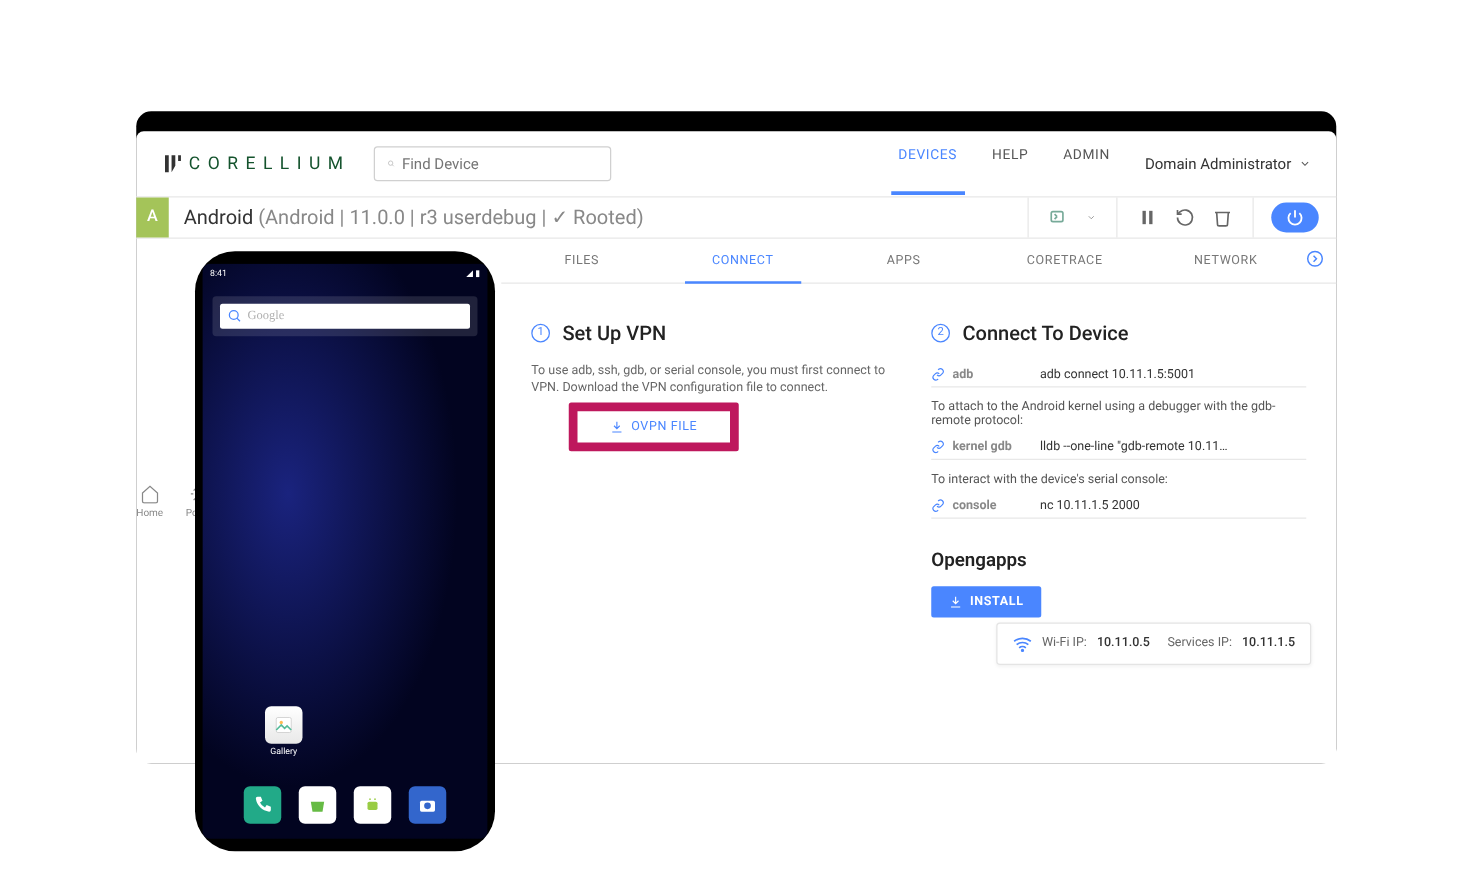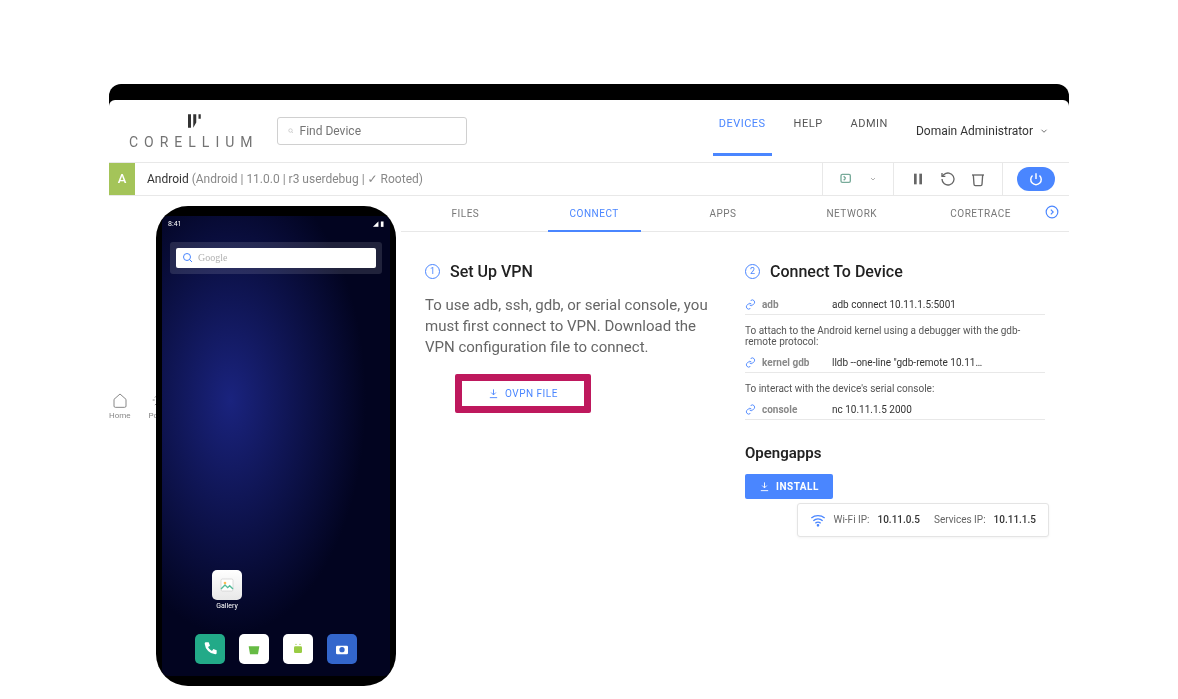--- a/index.html
+++ b/index.html
@@ -2,35 +2,35 @@
 <html><head>
 <meta charset="utf-8">
 <style>
 * { margin: 0; padding: 0; box-sizing: border-box; font-family: -apple-system, BlinkMacSystemFont, "Segoe UI", Roboto, sans-serif; }
 body { background: #fff; display: flex; justify-content: center; align-items: center; min-height: 699px; }
 .browser-frame { width: 960px; background: #000; border-radius: 12px; padding: 16px 0 0 0; position: relative; }
 .app-window { background: #fff; border-radius: 6px 6px 0 0; overflow: visible; }
 
 
 .header { display: flex; align-items: center; padding: 12px 20px; border-bottom: 1px solid #e8e8e8; }
-.logo { display: flex; align-items: center; gap: 4px; font-weight: 400; letter-spacing: 6px; font-size: 14px; color: #737373; flex-direction: column; }
+.logo { display: flex; align-items: center; gap: 4px; font-weight: 400; letter-spacing: 6px; font-size: 14px; color: #14532d; }
 .logo-mark { width: 18px; height: 18px; }
 .search-box { margin-left: 18px; display: flex; align-items: center; border: 1px solid #d0d0d0; border-radius: 3px; padding: 6px 10px; width: 190px; }
 .search-box svg { width: 14px; height: 14px; margin-right: 6px; }
 .search-box input { border: none; outline: none; font-size: 12px; color: #888; flex: 1; }
 .nav { margin-left: auto; display: flex; gap: 28px; }
 .nav-item { font-size: 11px; letter-spacing: 0.5px; color: #555; cursor: pointer; padding-bottom: 14px; position: relative; }
 .nav-item.active { color: #4a86ff; }
 .nav-item.active::after { content: ''; position: absolute; bottom: -12px; left: -6px; right: -6px; height: 3px; background: #4a86ff; }
 .user-menu { margin-left: 28px; display: flex; align-items: center; gap: 6px; font-size: 12px; color: #333; cursor: pointer; }
 
 
 .subheader { display: flex; align-items: center; border-bottom: 1px solid #e8e8e8; }
 .device-badge { width: 26px; height: 32px; background: #a4c459; color: #fff; display: flex; align-items: center; justify-content: center; font-size: 13px; font-weight: 500; }
-.device-title { margin-left: 12px; font-size: 12px; color: #333; }
+.device-title { margin-left: 12px; font-size: 16px; color: #333; }
 .device-title .meta { color: #888; }
 .device-actions { margin-left: auto; display: flex; align-items: center; }
 .action-group { display: flex; align-items: center; gap: 14px; padding: 0 16px; border-left: 1px solid #e8e8e8; height: 32px; }
 .icon-btn { width: 16px; height: 16px; cursor: pointer; color: #666; }
 .power-btn { background: #4a86ff; border-radius: 16px; padding: 5px 12px; display: flex; align-items: center; cursor: pointer; margin: 0 14px; }
 .power-btn svg { width: 14px; height: 14px; }
 
 
 .body { display: flex; min-height: 420px; }
 .left-sidebar { width: 42px; display: flex; align-items: center; gap: 18px; }
@@ -58,21 +58,21 @@
 .tabs { display: flex; border-bottom: 1px solid #e8e8e8; align-items: center; }
 .tab { flex: 1; text-align: center; font-size: 10px; letter-spacing: 0.5px; color: #777; padding: 12px 0; cursor: pointer; position: relative; }
 .tab.active { color: #4a86ff; }
 .tab.active::after { content: ''; position: absolute; bottom: -1px; left: 18px; right: 18px; height: 2px; background: #4a86ff; }
 .tab-more { width: 24px; text-align: center; color: #4a86ff; cursor: pointer; padding-right: 12px; }
 
 .panel-content { display: flex; padding: 30px 24px 50px 24px; gap: 20px; position: relative; }
 .section { flex: 1; }
 .section h3 { font-size: 16px; font-weight: 500; color: #222; margin-bottom: 14px; display: flex; align-items: center; gap: 10px; }
 .step-num { width: 15px; height: 15px; border: 1px solid #4a86ff; color: #4a86ff; border-radius: 50%; font-size: 9px; display: flex; align-items: center; justify-content: center; font-weight: 400; }
-.sec-desc { font-size: 15px; color: #666; line-height: 1.4; margin-bottom: 16px; }
+.sec-desc { font-size: 10px; color: #666; line-height: 1.4; margin-bottom: 4px; }
 .ovpn-btn { border: 7px solid #be185d; color: #4a86ff; background: #fff; padding: 7px 26px; font-size: 10px; letter-spacing: 0.5px; cursor: pointer; display: inline-flex; align-items: center; gap: 6px; border-radius: 2px; margin-left: 30px; }
 .cmd-desc { font-size: 10px; color: #555; margin-bottom: 6px; margin-top: 10px; }
 .cmd-row { display: flex; align-items: center; gap: 6px; border-bottom: 1px solid #e8e8e8; padding: 4px 0; font-family: "SF Mono", Menlo, monospace; font-size: 10px; }
 .cmd-row .label { color: #888; width: 64px; font-weight: bold; }
 .cmd-row .cmd { color: #333; flex: 1; white-space: nowrap; overflow: hidden; text-overflow: ellipsis; }
 .copy-link { width: 11px; height: 11px; color: #4a86ff; cursor: pointer; flex-shrink: 0; }
 .section h4 { font-size: 15px; font-weight: 600; color: #222; margin: 24px 0 12px 0; }
 .install-btn { background: #4a86ff; color: #fff; border: none; padding: 7px 14px; font-size: 10px; letter-spacing: 0.5px; cursor: pointer; display: inline-flex; align-items: center; gap: 6px; border-radius: 2px; font-weight: bold; }
 
 .ip-box { position: absolute; bottom: 12px; right: 20px; background: #fff; border: 1px solid #e4e4e4; border-radius: 3px; padding: 8px 12px; display: flex; align-items: center; gap: 8px; font-size: 10px; color: #666; box-shadow: 0 1px 3px rgba(0,0,0,0.05); }
@@ -245,22 +245,22 @@
         </div>
       </div>
     </div>
   </div>
 
   <div class="right-panel">
     <div class="tabs">
       <div class="tab">FILES</div>
       <div class="tab active">CONNECT</div>
       <div class="tab">APPS</div>
+      <div class="tab">CORETRACE</div>
       <div class="tab">NETWORK</div>
-      <div class="tab">CORETRACE</div>
       <div class="tab-more">
         <svg width="14" height="14" viewBox="0 0 24 24" fill="none" stroke="#4a86ff" stroke-width="2">
                 <circle cx="12" cy="12" r="10"></circle>
                 <polyline points="10 8 14 12 10 16"></polyline>
               </svg>
       </div>
     </div>
 
     <div class="panel-content">
 

